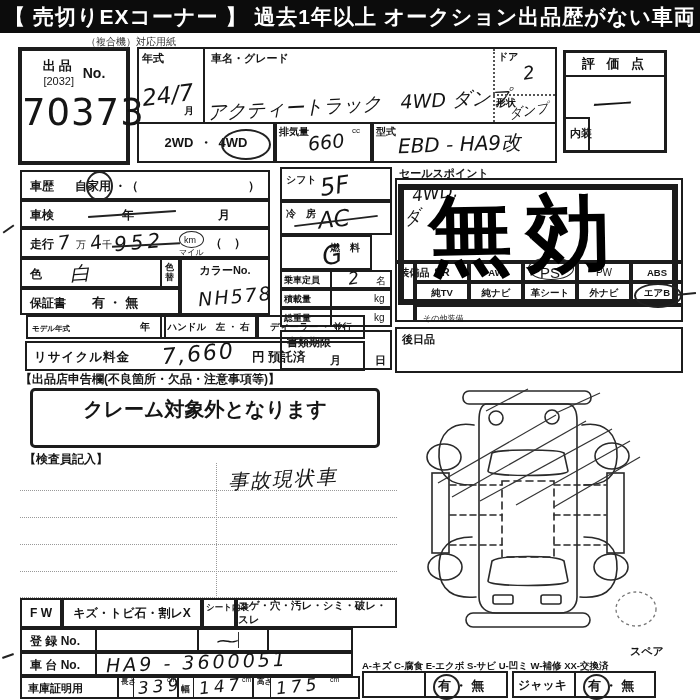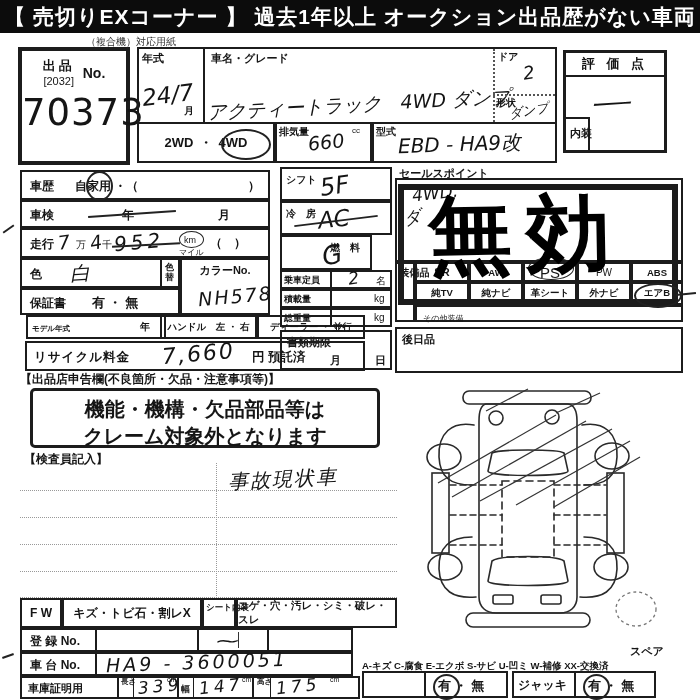--- a/index.html
+++ b/index.html
@@ -187,21 +187,20 @@
 <div class="bx ctr" style="left:160px;top:315px;width:97px;height:24px;font-size:9.5px;font-weight:bold;">ハンドル　左 ・ 右</div>
 <div class="bx ctr" style="left:257px;top:315px;width:108px;height:24px;font-size:9.5px;font-weight:bold;">ディーラー ・ 並行</div>
 <div class="bx" style="left:25px;top:341px;width:340px;height:30px;"></div>
 <span class="abs lbl" style="left:34px;top:349px;font-size:12.5px;letter-spacing:1px;">リサイクル料金</span>
 <span class="abs hw" style="left:162px;top:341px;font-size:22px;letter-spacing:2px;transform:rotate(-5deg);">7,660</span>
 <span class="abs lbl" style="left:252px;top:349px;font-size:12.5px;">円 預託済</span>
 
 <span class="abs lbl" style="left:20px;top:371px;font-size:12px;">【出品店申告欄(不良箇所・欠品・注意事項等)】</span>
 <div class="bx" style="left:30px;top:388px;width:350px;height:60px;border-width:3px;border-radius:5px;">
   <div style="text-align:center;font-weight:bold;font-size:20px;line-height:1.35;padding-top:5px;">
-    <div>機能・機構・欠品部品等は</div>
     <div>クレーム対象外となります</div>
   </div>
 </div>
 
 <span class="abs lbl" style="left:24px;top:451px;font-size:12px;">【検査員記入】</span>
 <div class="abs" style="left:20px;top:463px;width:377px;height:135px;">
   <div class="dot" style="left:0;top:27px;width:377px;"></div>
   <div class="dot" style="left:0;top:54px;width:377px;"></div>
   <div class="dot" style="left:0;top:81px;width:377px;"></div>
   <div class="dot" style="left:0;top:108px;width:377px;"></div>

